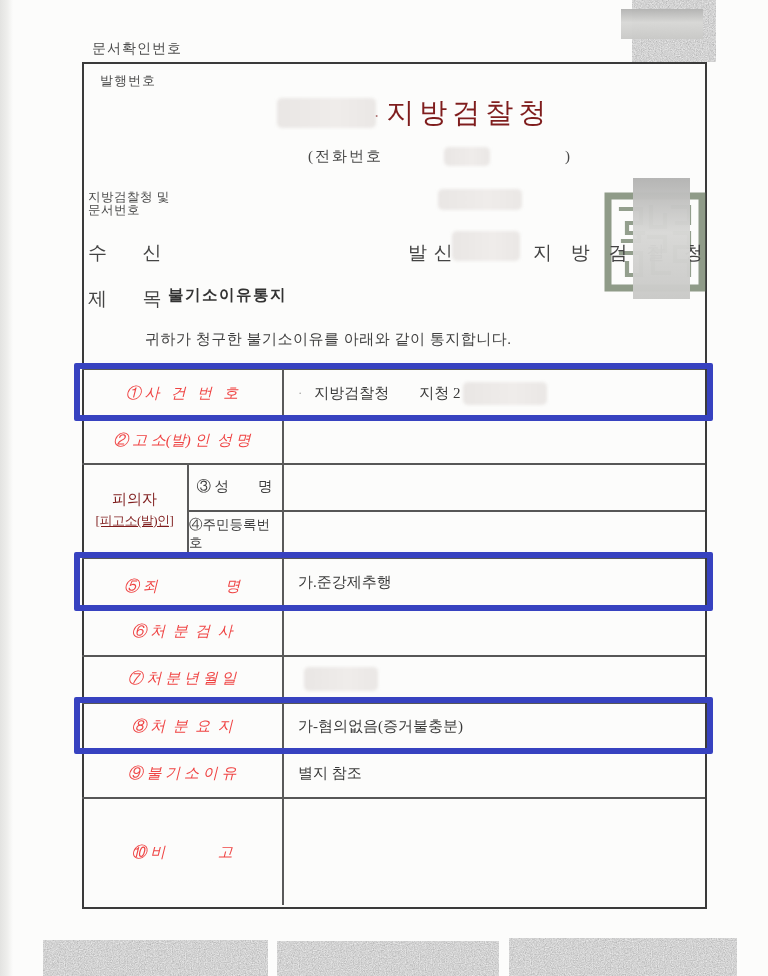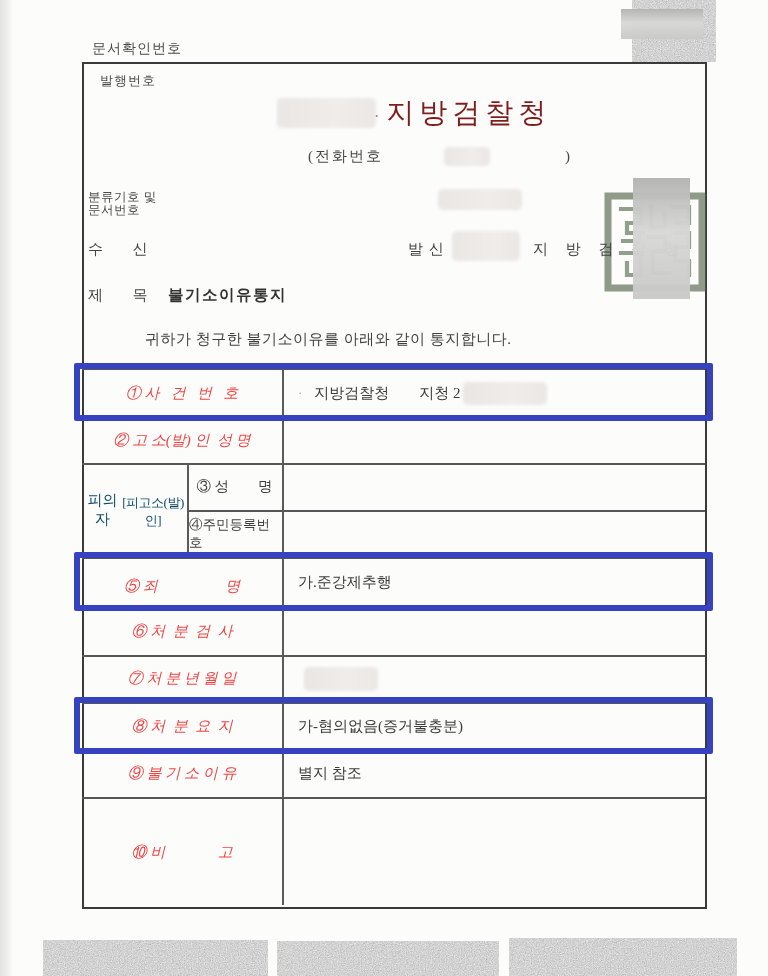--- a/index.html
+++ b/index.html
@@ -14,35 +14,35 @@
   
   .scan-band{left:0;top:0;width:13px;height:976px;
     background:linear-gradient(90deg,#e3e3e1 0%,#eeeeec 55%,rgba(252,252,251,0) 100%);}
   
   .doc-box{left:82px;top:62px;width:621px;height:843px;border:2px solid #3a3a3a;background:transparent;}
   .small-label{font-size:13px;letter-spacing:1px;color:#4a4a4a;}
   .doc-title{font-size:28px;letter-spacing:5px;color:#7f1d1d;}
   .title-dot{font-size:16px;opacity:.6;margin-right:2px;}
   .phone-line{font-size:15px;letter-spacing:2px;color:#474747;display:flex;align-items:center;gap:39px;}
   .class-code{font-size:12.5px;line-height:13px;letter-spacing:.5px;color:#4a4a4a;}
-  .field-label{font-size:15px;letter-spacing:1px;color:#434343;}
+  .field-label{font-size:19px;letter-spacing:1px;color:#434343;}
   .subject-value{font-size:15.5px;font-weight:bold;letter-spacing:1.5px;color:#333;}
   .body-text{font-size:15px;letter-spacing:.5px;color:#404040;}
   
   .blur{background:linear-gradient(90deg,#e9e6e4,#efecea 60%,#eae7e5);border-radius:5px;filter:blur(1.5px);display:inline-block;}
   
   .gray-overlay{background:linear-gradient(180deg,#b3b3b2 0%,#d8d8d6 45%,#c9c9c7 100%);opacity:.97;}
   
   .hline{background:#575757;height:1.5px;}
   .vline{background:#5a5a5a;width:1.5px;}
   .cell{display:flex;align-items:center;box-sizing:border-box;}
   .cell-label{justify-content:center;font-size:15px;color:#ef4444;font-style:italic;}
   .cell-value{justify-content:flex-start;padding-left:14px;font-size:15px;color:#3a3a3a;}
-  .group-label{justify-content:center;text-align:center;font-size:15px;color:#0c4a6e;}
-  .group-label .line2{font-size:13px;letter-spacing:-0.5px;margin-top:3px;}
+  .group-label{flex-direction:column;justify-content:center;text-align:center;font-size:15px;color:#7f1d1d;}
+  .group-label .line2{font-size:13px;letter-spacing:-0.5px;margin-top:3px;text-decoration:underline;}
   .sub-label{justify-content:center;font-size:14.5px;color:#3f3f3f;}
   .value-dot{opacity:.45;margin-right:12px;font-size:13px;}
   
   .hl-box{border:6px solid var(--hl,#3742c0);border-radius:2px;background:transparent;box-sizing:border-box;}
   .noise{display:block;}
   .seal{opacity:.92;}
 </style>
 </head>
 <body style="--hl: #3742c0;">
 
@@ -77,21 +77,21 @@
 <div class="abs blur" style="left:277px;top:98px;width:99px;height:30px"></div>
 <div class="abs doc-title" style="left:374px;top:94px"><span class="title-dot">·</span><span>지방검찰청</span></div>
 
 <div class="abs phone-line" style="left:308px;top:147px">
   <span>(전화번호</span>
   <span class="blur" style="width:46px;height:19px;margin:0 14px 0 22px"></span>
   <span style="margin-left:22px">)</span>
 </div>
 
 <div class="abs class-code" style="left:88px;top:191px">
-  <div>분류기호 및</div>
+  <div>지방검찰청 및</div>
   <div>문서번호</div>
 </div>
 <div class="abs blur" style="left:438px;top:189px;width:84px;height:21px"></div>
 
 <svg class="abs seal" viewBox="0 0 104 102" style="left:602px;top:191px;width:106px;height:102px">
   <rect x="5" y="5" width="94" height="92" fill="none" stroke="#68785f" stroke-width="7" opacity="0.8"></rect>
   <g fill="none" stroke="#6d7d66" stroke-width="4.2" opacity="0.8" stroke-linecap="square">
     <path d="M18 18 h20 v14 h-14 v10 h16"></path>
     <path d="M20 50 h16 v-8"></path>
     <path d="M18 62 h20 v22 h-14 v-12"></path>

